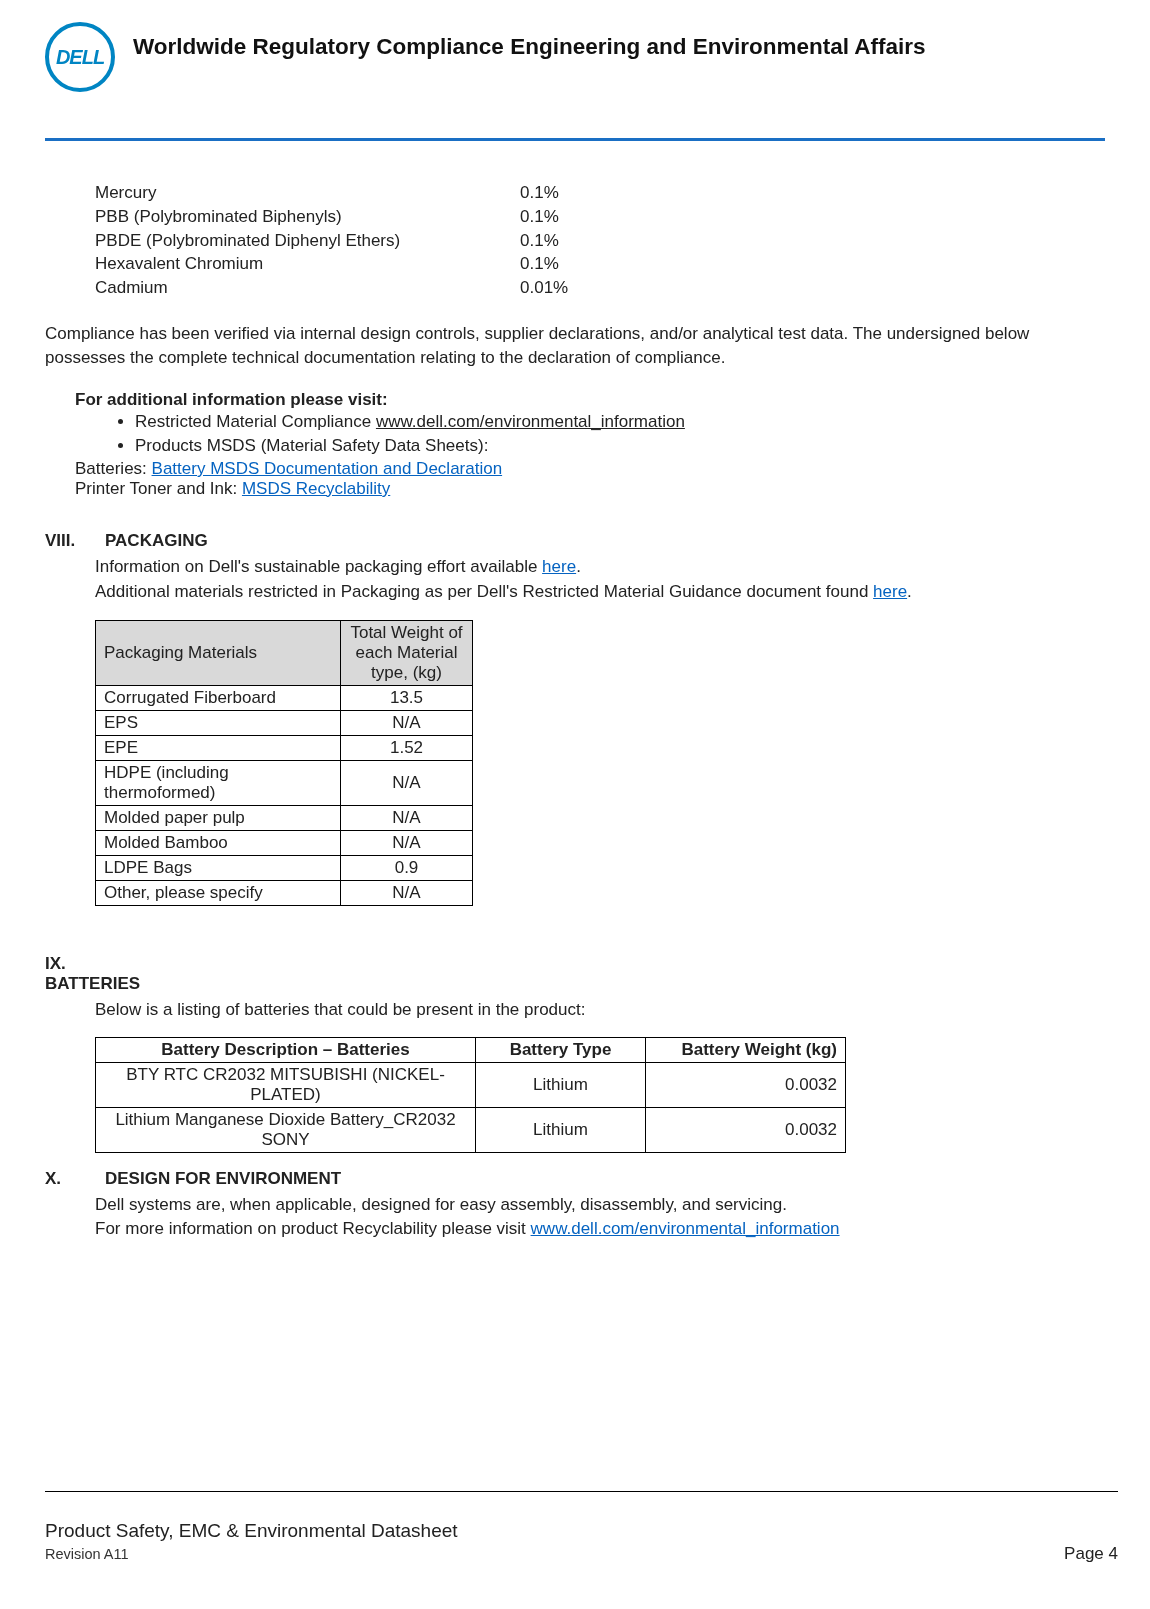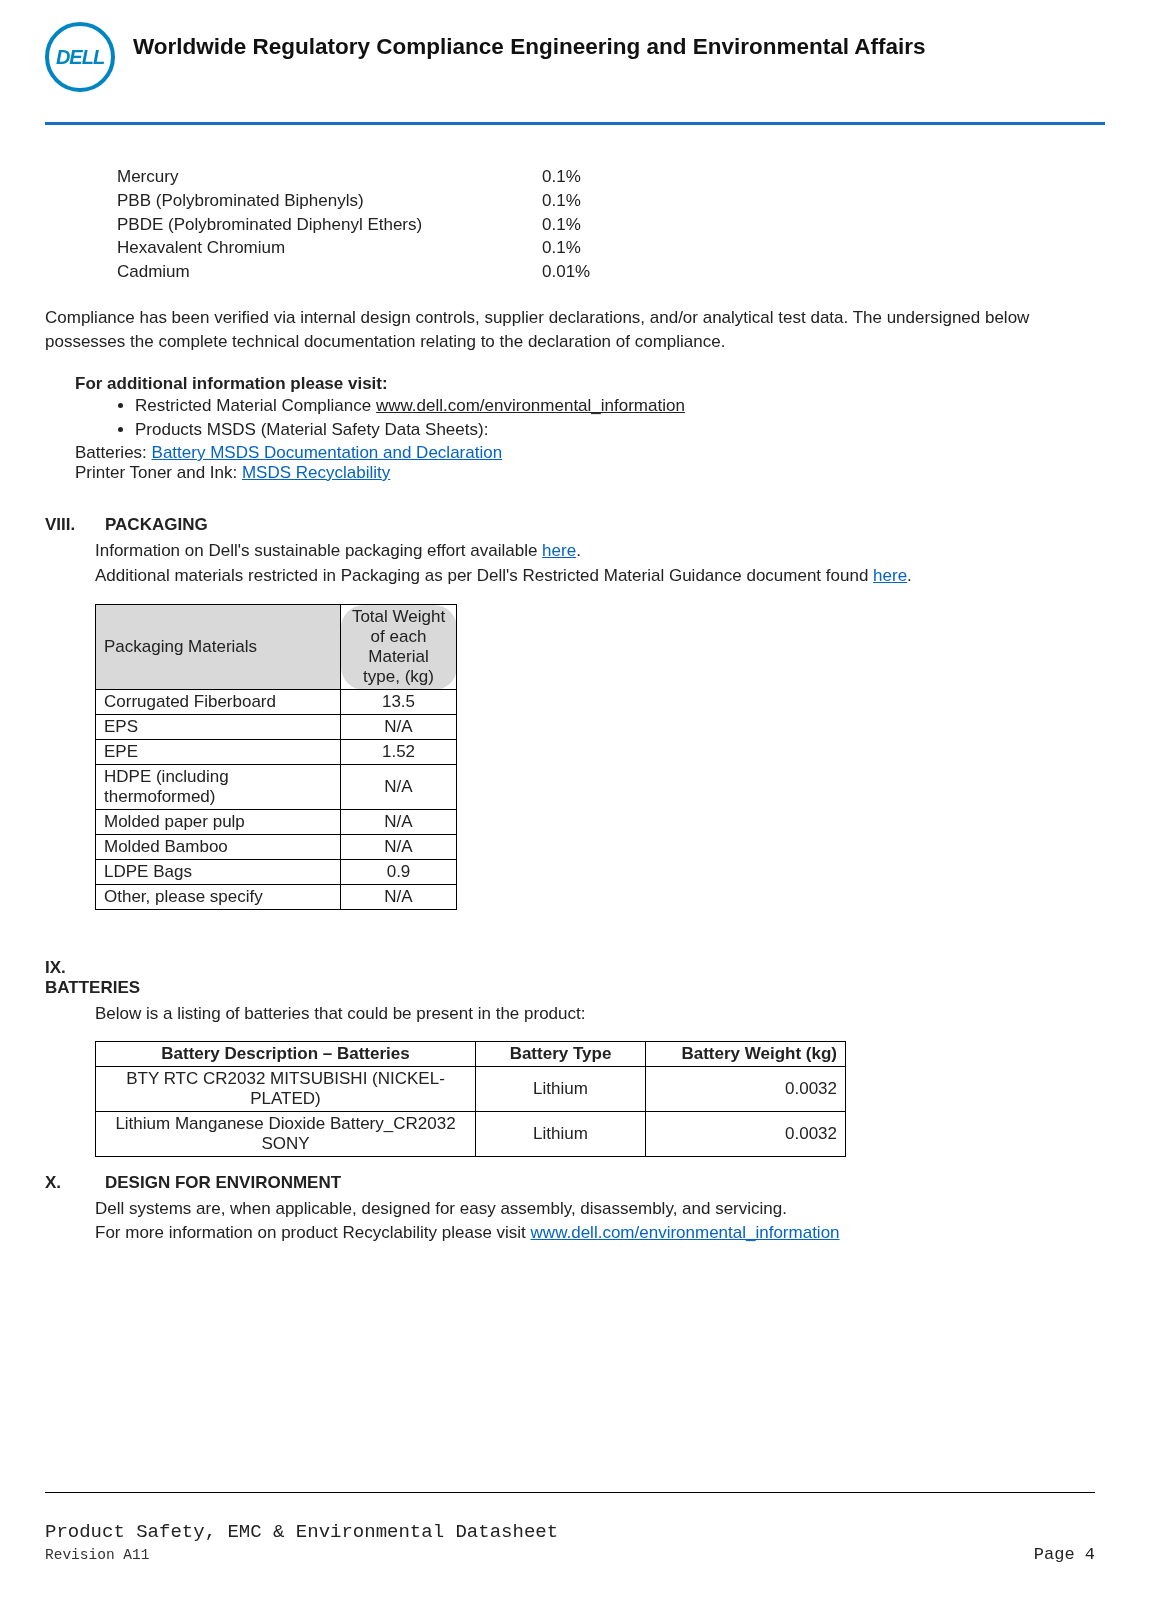--- a/index.html
+++ b/index.html
@@ -10,21 +10,21 @@
     width: 1150px;
     min-height: 1609px;
     background: #fff;
     position: relative;
     padding: 20px 45px 0 45px;
   }
   .header {
     display: flex;
     align-items: flex-start;
     gap: 18px;
-    padding-bottom: 30px;
+    padding-bottom: 46px;
     border-bottom: 3px solid #1a6fc4;
     margin-bottom: 40px;
   }
   .logo {
     width: 70px; height: 70px;
     border: 4px solid #0085c3;
     border-radius: 50%;
     display: flex;
     align-items: center;
     justify-content: center;
@@ -39,21 +39,21 @@
     letter-spacing: -1px;
   }
   .header-title {
     font-family: Arial, Helvetica, sans-serif;
     font-weight: 700;
     font-size: 22.5px;
     color: #111;
     margin-top: 14px;
   }
   .sub-table {
-    margin-left: 72px;
+    margin-left: 50px;
     margin-bottom: 22px;
   }
   .sub-table .row { display: flex; line-height: 1.4; }
   .sub-table .c1 { width: 425px; }
   .sub-table .c2 { }
   .para { margin: 0 0 20px 0; line-height: 1.4; }
   .indent { margin-left: 30px; }
   .bold { font-weight: 700; }
   ul.bullets { list-style: disc; margin-left: 90px; line-height: 1.45; }
   .link { color: #0563c1; text-decoration: underline; }
@@ -82,42 +82,41 @@
     border: 1px solid #000;
     padding: 2px 8px;
     vertical-align: middle;
   }
   table.pkg th {
     background: #d9d9d9;
     font-weight: 400;
     text-align: center;
   }
   table.pkg .col-mat { width: 245px; text-align: left; }
-  table.pkg .col-wt  { width: 116px; text-align: center; border-radius: 23px; }
+  table.pkg .col-wt  { width: 132px; text-align: center; }
 
   table.bat {
     border-collapse: collapse;
     margin: 14px 0 0 50px;
     font-size: 17px;
   }
   table.bat th, table.bat td {
     border: 1px solid #000;
     padding: 2px 8px;
     text-align: center;
   }
   table.bat th { font-weight: 700; }
   table.bat .col-desc { width: 380px; }
   table.bat .col-type { width: 170px; }
   table.bat .col-wt   { width: 200px; text-align: right; }
 
   .footer {
     position: absolute;
-    left: 45px; right: 55px;
+    left: 45px; right: 32px;
     bottom: 45px;
-    font-family: Liberation Mono, monospace;
   }
   .footer-rule {
     border: none;
     border-top: 1.5px solid #000;
     margin-bottom: 28px;
   }
   .footer-line1 { font-size: 19px; color: #222; }
   .footer-row2 {
     display: flex;
     justify-content: space-between;

